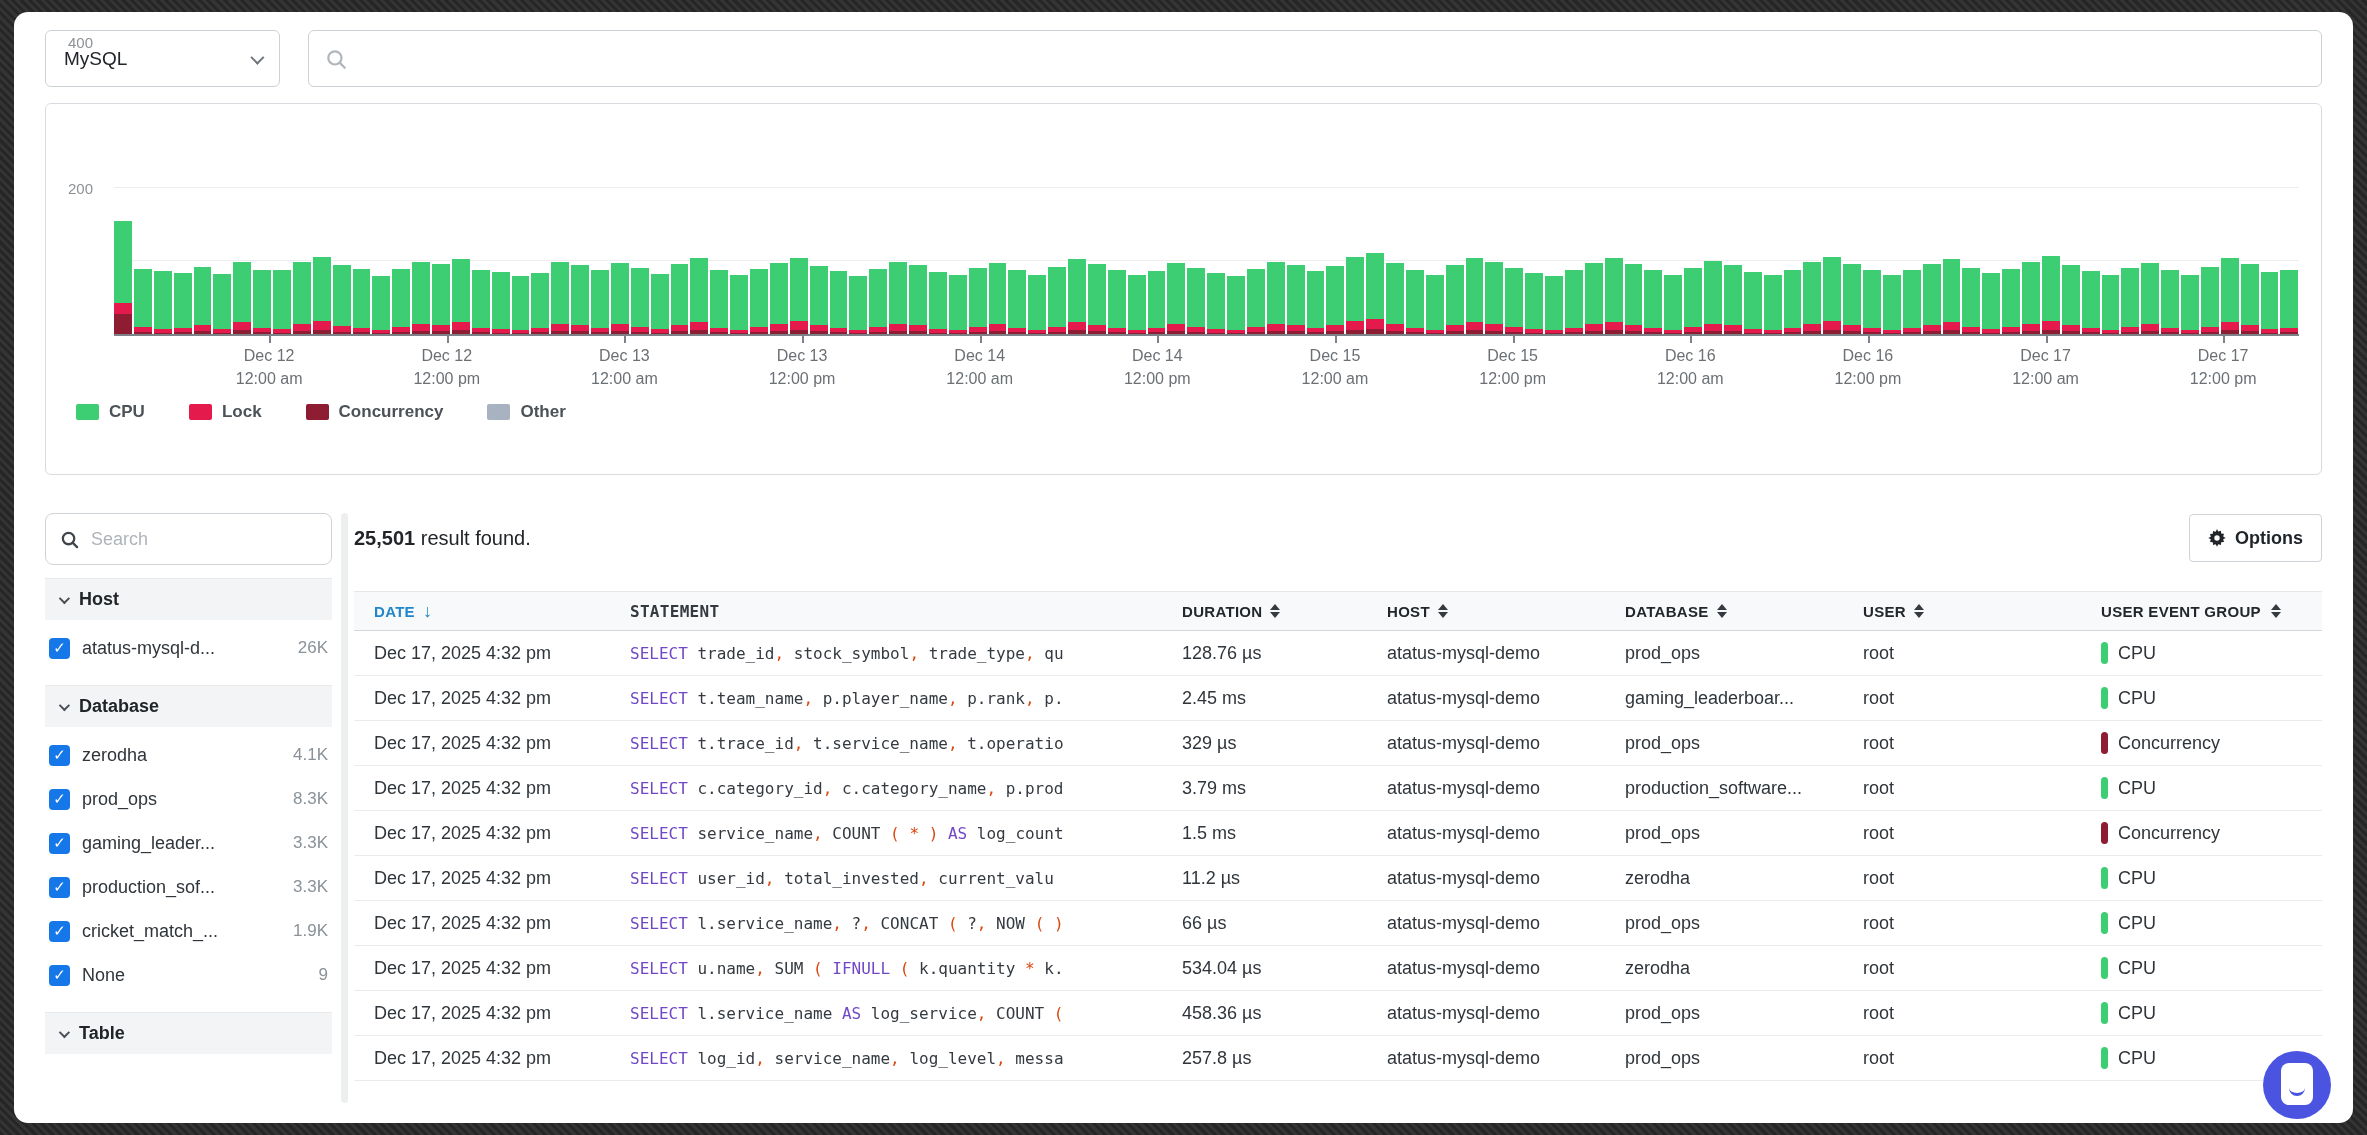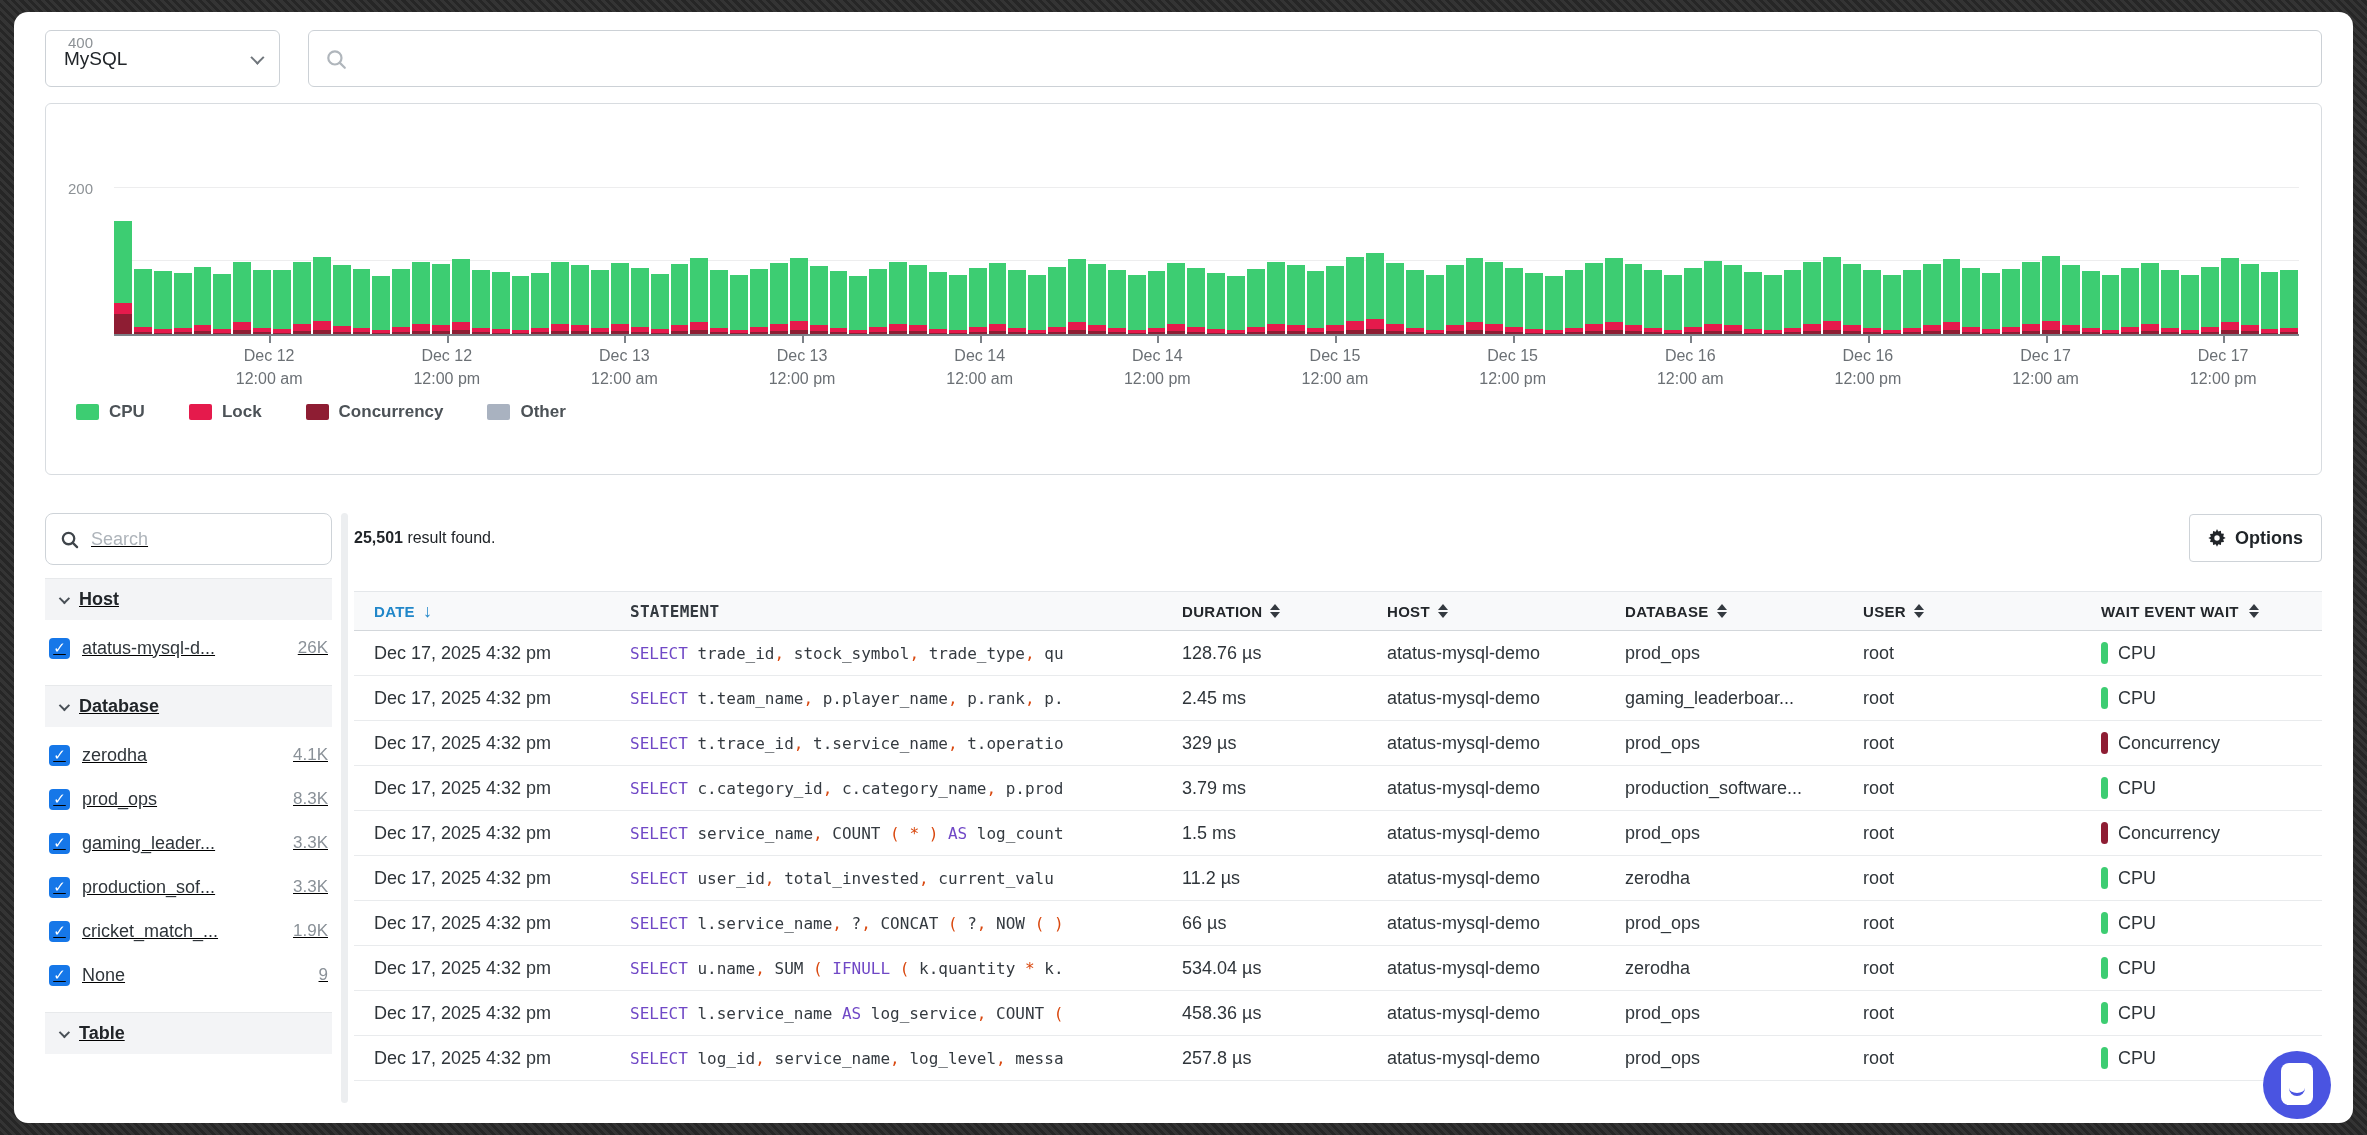--- a/index.html
+++ b/index.html
@@ -44,21 +44,21 @@
   .xticks { position:relative; margin-left:46px; height:60px; }
   .xtick { position:absolute; top:8px; width:140px; transform:translateX(-50%);
     text-align:center; font-size:16px; color:#6b7075; line-height:23px; }
   .xtick .mark { position:absolute; top:-8px; left:50%; width:2px; height:7px; background:#7c8288; }
   .legend { display:flex; gap:44px; margin-left:8px; margin-top:6px; align-items:center; }
   .legend .item { display:flex; align-items:center; gap:10px; font-size:17px; color:#495057; }
   .legend .sw { width:23px; height:16px; border-radius:2px; }
   
   .content { display:flex; gap:22px; margin-top:38px; }
   
-  .sidebar { width:287px; position:relative; flex:none;text-decoration:underline; }
+  .sidebar { width:287px; position:relative; flex:none; }
   .sb-scroll { position:absolute; right:-16px; top:0; height:590px; width:7px;
     background:#eceef0; border-radius:4px; }
   .search-side { height:52px; border:1px solid #ced3d8; border-radius:8px; display:flex;
     align-items:center; gap:12px; padding:0 14px; }
   .search-side input { border:0; outline:0; flex:1; font-size:18px; color:#212529; width:100%;
     font-family:"Liberation Sans", sans-serif; }
   .search-side input::placeholder { color:#aeb4ba; }
   .section { margin-top:13px; }
   .sec-head { height:42px; background:#f3f4f6; border-top:1px solid #e7e9eb;
     display:flex; align-items:center; gap:12px; padding:0 14px; cursor:pointer; }
@@ -67,21 +67,21 @@
   .sec-head .lbl { font-size:18px; font-weight:bold; color:#212529; }
   .sec-body { padding:6px 2px 2px 2px; }
   .f-row { height:44px; display:flex; align-items:center; gap:12px; padding:0 2px; }
   .cbx { width:21px; height:21px; border-radius:4px; background:#1677e8; color:#fff;
     font-size:15px; display:flex; align-items:center; justify-content:center; flex:none; cursor:pointer; }
   .f-lbl { flex:1; font-size:18px; color:#2f353a; white-space:nowrap; overflow:hidden; }
   .f-cnt { font-size:17px; color:#8a9198; }
   
   .main { flex:1; min-width:0; }
   .results-row { display:flex; align-items:center; height:50px; }
-  .results-text { font-size:16px; color:#212529; }
+  .results-text { font-size:20px; color:#212529; }
   .results-text b { font-weight:bold; }
   .right-controls { margin-left:auto; display:flex; gap:26px; align-items:center; }
   .pagination { display:flex; border:1px solid #d4d9de; border-radius:4px; overflow:hidden; background:#fff; }
   .page-btn { min-width:50px; padding:0 17px; line-height:46px; text-align:center; font-size:18px;
     color:#2582b0; border-left:1px solid #dde1e5; cursor:pointer; background:#fff; }
   .page-btn:first-child { border-left:0; }
   .page-btn.prev { color:#8d939a; }
   .page-btn.dots { color:#8d939a; }
   .page-btn.active { background:#1e97d4; color:#fff; }
   .options-btn { height:48px; border:1px solid #ced3d8; border-radius:4px; background:#fff;
@@ -859,21 +859,21 @@
               </span>
             </div>
             <div class="th c-user">
               <span>USER</span>
               <span class="sort">
                 <i class="u"></i>
                 <i class="d"></i>
               </span>
             </div>
             <div class="th c-weg">
-              <span>WAIT EVENT WAIT</span>
+              <span>USER EVENT GROUP</span>
               <span class="sort">
                 <i class="u"></i>
                 <i class="d"></i>
               </span>
             </div>
           </div>
         <div id="tbody">
             <div class="trow">
               <div class="td c-date">Dec 17, 2025 4:32 pm</div>
               <div class="td c-stmt"><span class="kw">SELECT</span> trade_id<span class="pn">,</span> stock_symbol<span class="pn">,</span> trade_type<span class="pn">,</span> qu</div>

